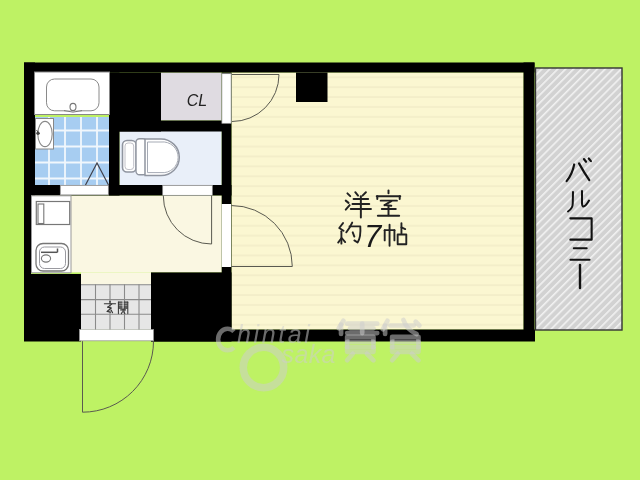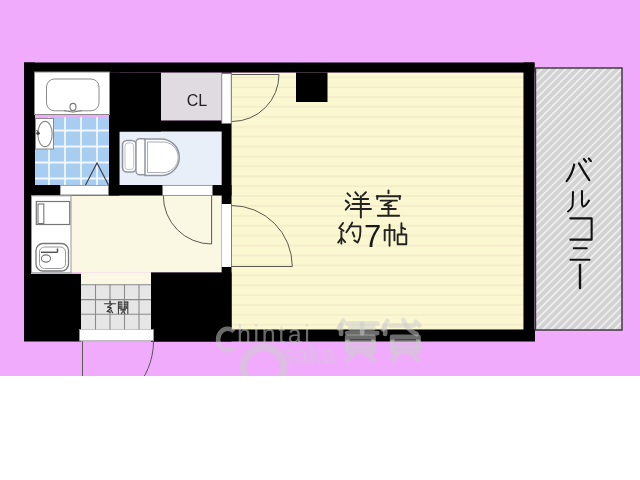--- a/index.html
+++ b/index.html
@@ -1,17 +1,17 @@
 <!DOCTYPE html>
 <html><head>
 <meta charset="utf-8">
 <style>
   html,body{margin:0;padding:0;background:#fff;}
-  #stage{position:relative;width:640px;height:376px;background:#f0abfc;overflow:hidden;
-         font-family:"Liberation Sans", sans-serif;}
+  #stage{position:relative;width:640px;height:480px;background:#bef264;overflow:hidden;
+         font-family:"Liberation Sans", sans-serif;font-style:italic;}
 </style>
 </head>
 <body>
 <div id="stage">
 <svg width="640" height="480" viewBox="0 0 640 480">
 <defs>
   <pattern id="hstripe" width="10" height="9.9" patternUnits="userSpaceOnUse">
     <rect width="10" height="9.9" fill="#FBF7D1"></rect>
     <rect y="7.4" width="10" height="1.1" fill="#EFE9C4"></rect>
   </pattern>

